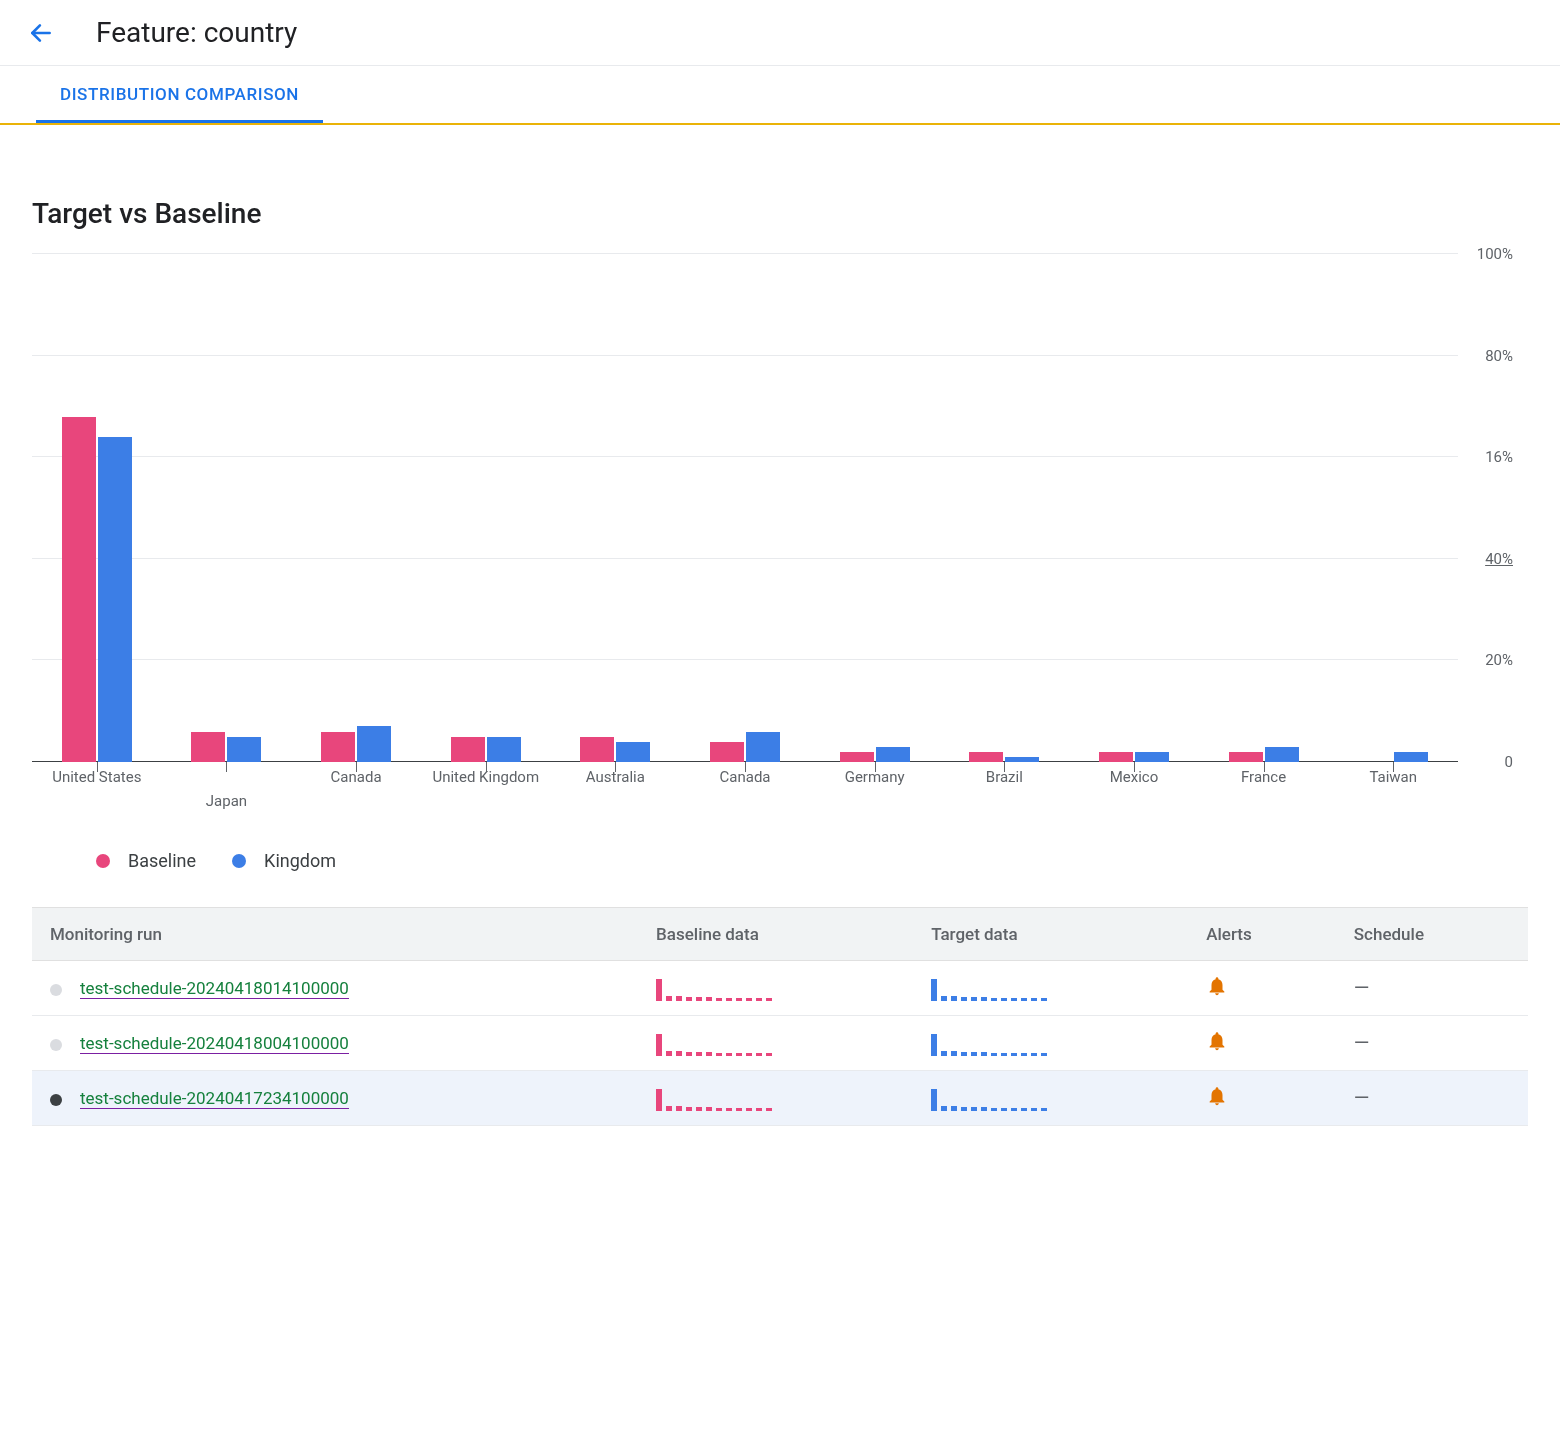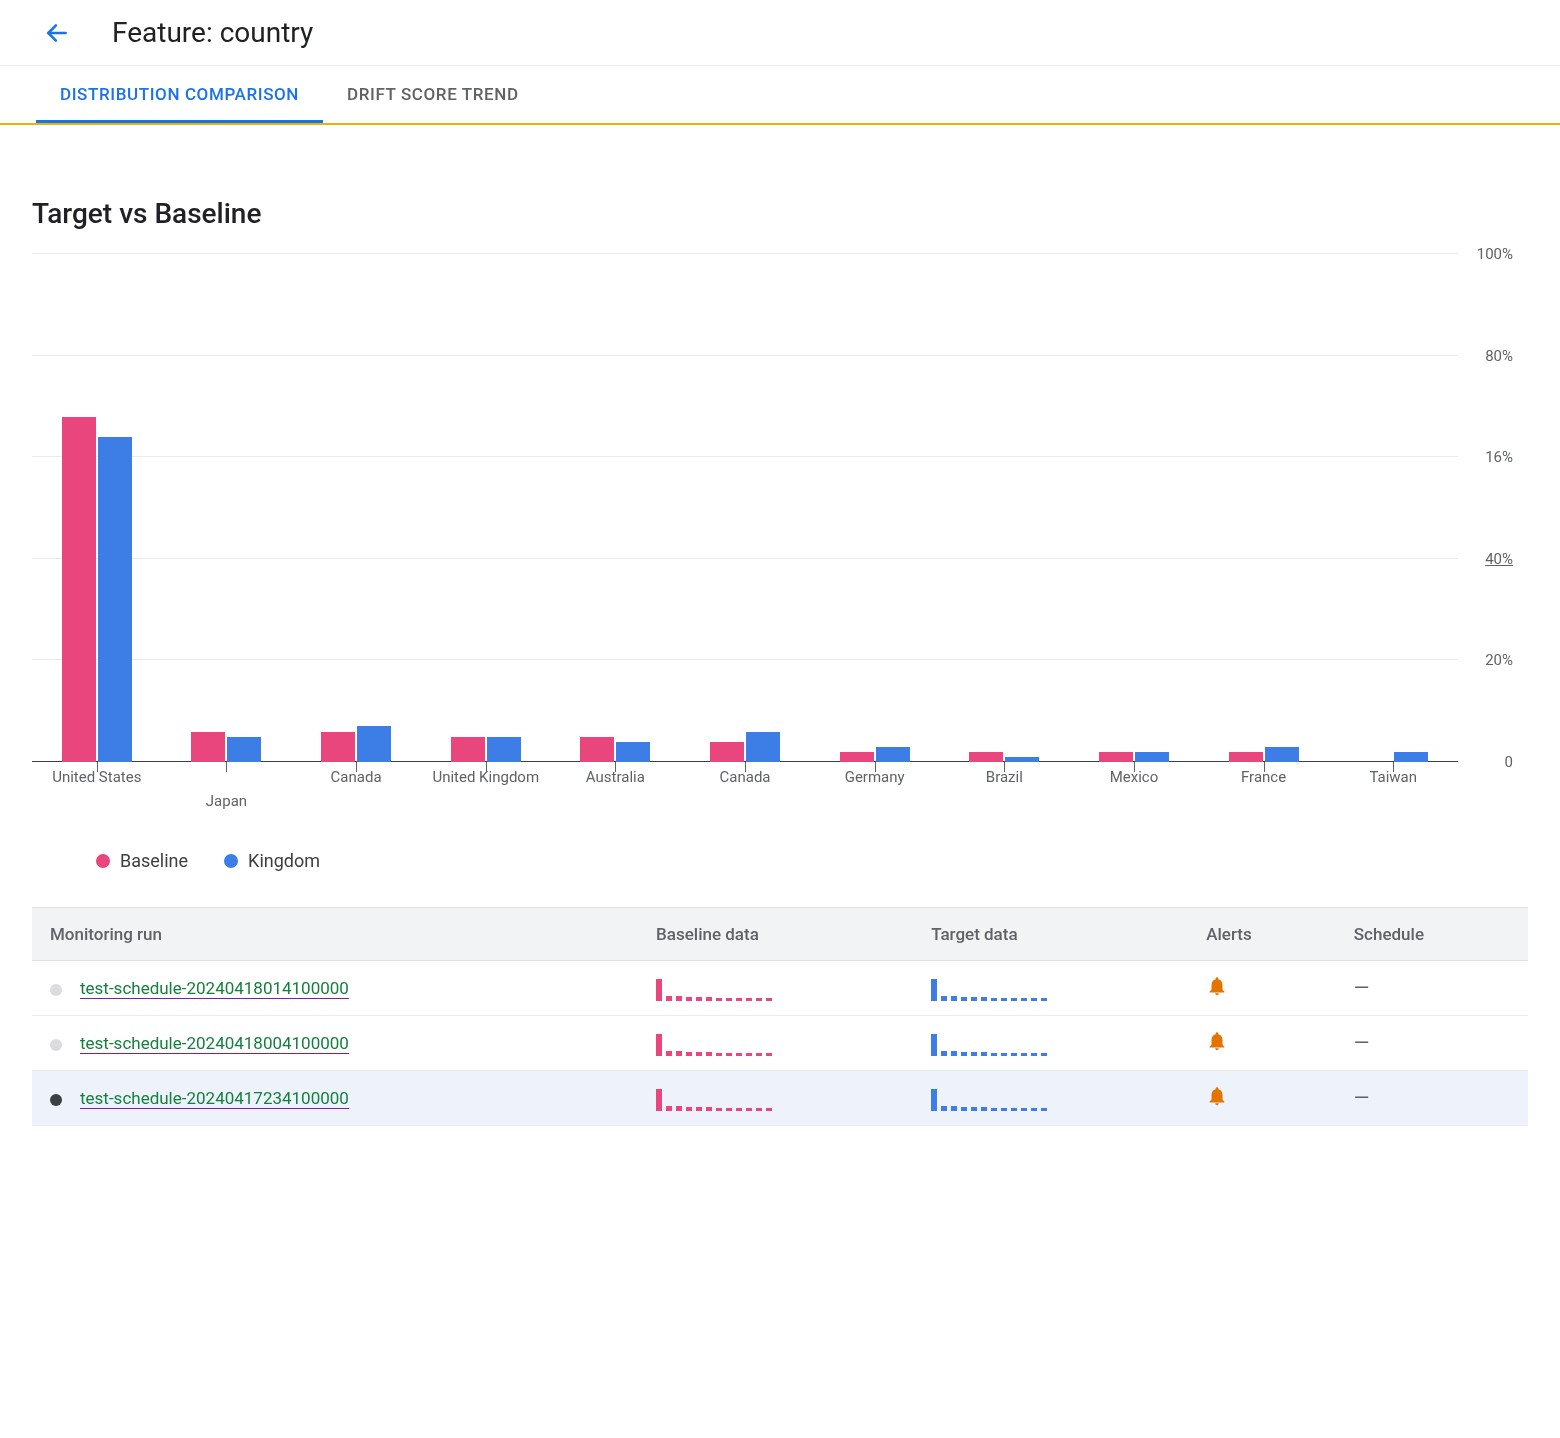--- a/index.html
+++ b/index.html
@@ -6,21 +6,21 @@
   body {
     margin: 0;
     font-family: -apple-system, BlinkMacSystemFont, "Segoe UI", Roboto, "Helvetica Neue", Arial, sans-serif;
     background: #fff;
     color: #202124;
     width: 1560px;
   }
   .header-bar {
     display: flex;
     align-items: center;
-    padding: 16px 44px;
+    padding: 16px 28px;
     border-bottom: 1px solid #e8eaed;
   }
   .back-arrow {
     width: 26px;
     height: 26px;
     cursor: pointer;
     color: #1a73e8;
   }
   .page-title {
     font-size: 28px;
@@ -133,21 +133,21 @@
   }
   .legend {
     display: flex;
     gap: 36px;
     padding: 64px 0 36px 64px;
     align-items: center;
   }
   .legend-item {
     display: flex;
     align-items: center;
-    gap: 10px;
+    gap: 18px;
     font-size: 18px;
     color: #3c4043;
   }
   .legend-dot {
     width: 14px; height: 14px;
     border-radius: 50%;
   }
   .legend-dot.baseline { background: #e8467c; }
   .legend-dot.target   { background: #3c7ee6; }
   table.runs {
@@ -212,21 +212,20 @@
     <svg viewBox="0 0 24 24" width="26" height="26" fill="none" stroke="currentColor" stroke-width="2.4" stroke-linecap="round" stroke-linejoin="round">
         <line x1="20" y1="12" x2="4" y2="12"></line>
         <polyline points="11 5 4 12 11 19"></polyline>
       </svg>
   </span>
   <span class="page-title">Feature: country</span>
 </div>
 
 <div class="tabs">
   <div class="tab active">DISTRIBUTION COMPARISON</div>
-  <div class="tab">DRIFT SCORE TREND</div>
 </div>
 
 <div class="content">
   <div class="section-title">Target vs Baseline</div>
 
   <div class="chart-wrap">
     <div class="chart" id="chart">
         <div class="grid-line" style="bottom: 0%;"></div>
         <div class="y-label" style="bottom: calc(0% - 9px);">0</div>
         <div class="grid-line" style="bottom: 20%;"></div>

